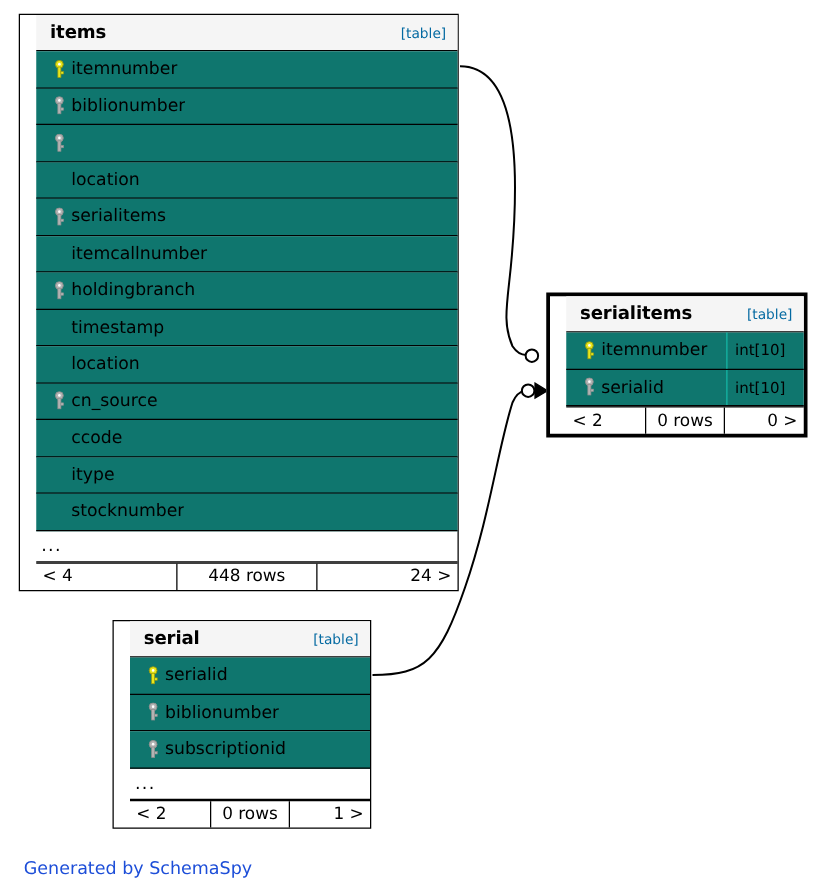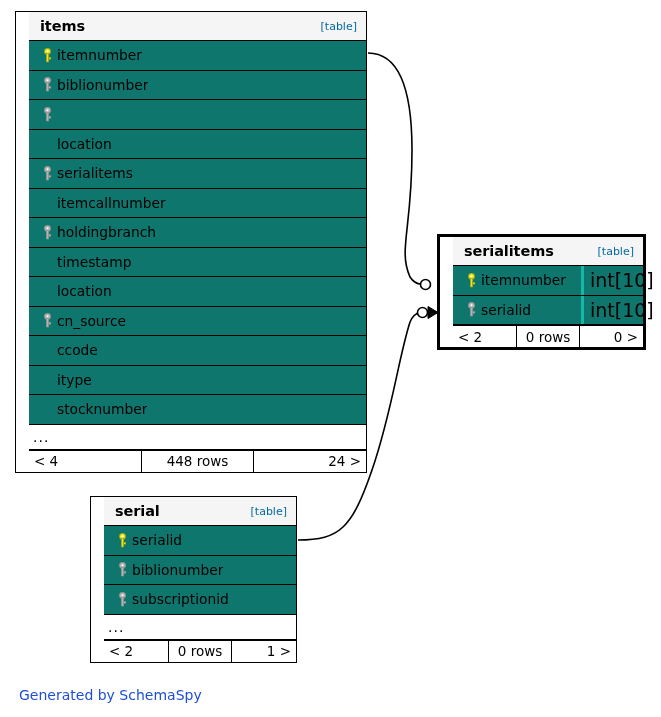--- a/index.html
+++ b/index.html
@@ -83,27 +83,27 @@
   .col-name-cell {
     flex: 1 1 auto;
     display: flex;
     align-items: center;
     min-width: 0;
     padding-left: 8px;
     box-sizing: border-box;
   }
   .col-type-cell {
     flex: 0 0 auto;
-    border-left: 3px solid #14b8a6;
+    border-left: 1px solid #14b8a6;
     box-sizing: border-box;
     height: 100%;
     display: flex;
     align-items: center;
     padding: 0 6px;
-    font-size: 19px;
+    font-size: 12px;
     color: #000000;
   }
 
   .key-slot {
     width: 20px;
     flex: 0 0 20px;
     display: flex;
     align-items: center;
     justify-content: center;
   }

